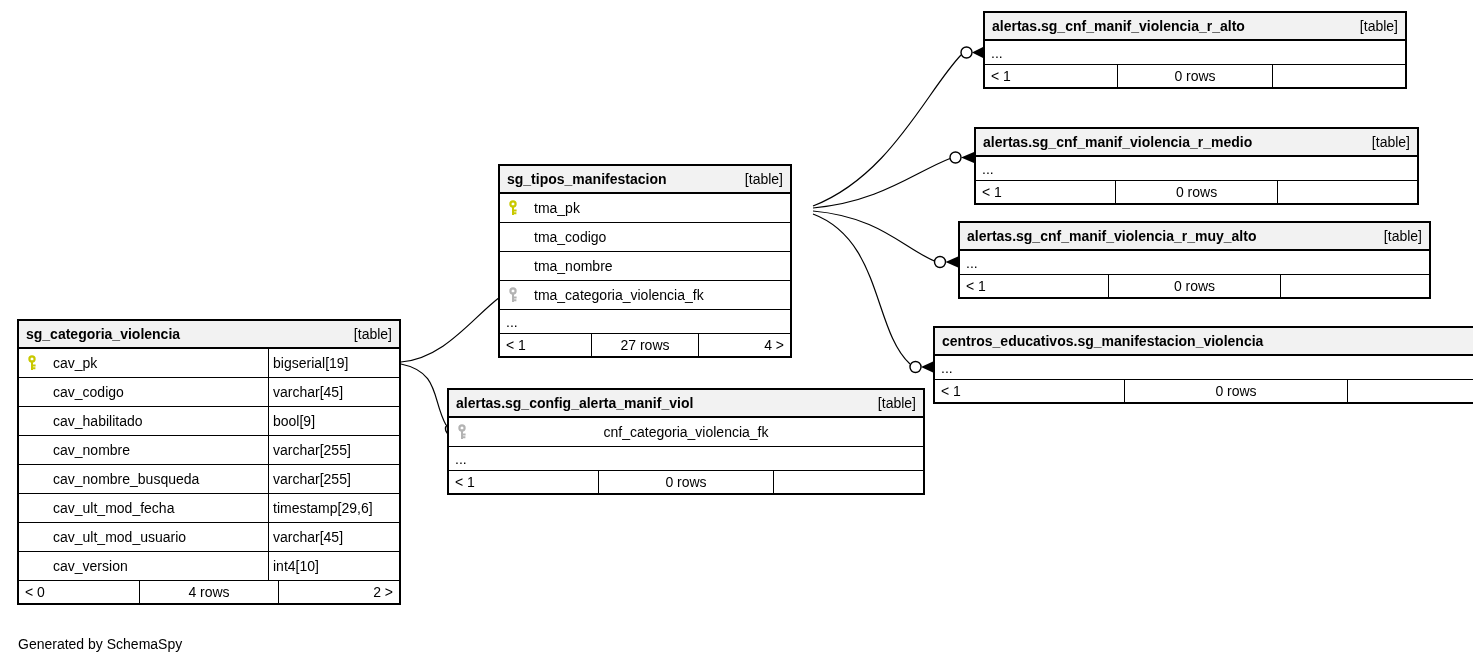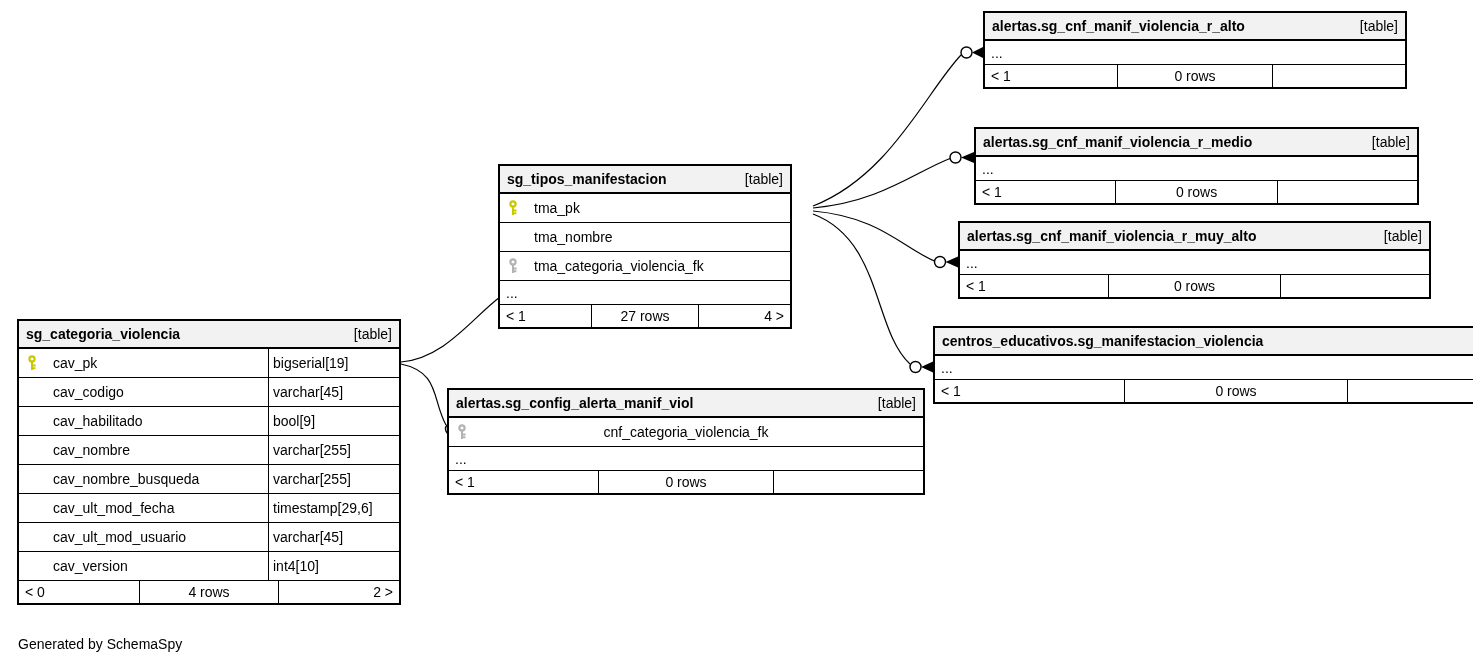--- a/index.html
+++ b/index.html
@@ -154,20 +154,23 @@
     <div class="row">
       <span class="keyslot">
           <svg class="keysvg pk" width="12" height="16" viewBox="0 0 12 16">
             <circle class="k" cx="6" cy="4" r="2.6" stroke-width="2.2"></circle>
             <path class="k" d="M6 6.5 V14 M6 10.5 H8.6 M6 13.2 H8.4" stroke-width="2"></path>
           </svg>
         </span>
       <span class="cname">tma_pk</span>
     </div>
     <div class="row">
+      <span class="cname">tma_codigo</span>
+    </div>
+    <div class="row">
       <span class="cname">tma_nombre</span>
     </div>
     <div class="row">
       <span class="keyslot">
           <svg class="keysvg fk" width="12" height="16" viewBox="0 0 12 16">
             <circle class="k" cx="6" cy="4" r="2.6" stroke-width="2.2"></circle>
             <path class="k" d="M6 6.5 V14 M6 10.5 H8.6 M6 13.2 H8.4" stroke-width="2"></path>
           </svg>
         </span>
       <span class="cname">tma_categoria_violencia_fk</span>

